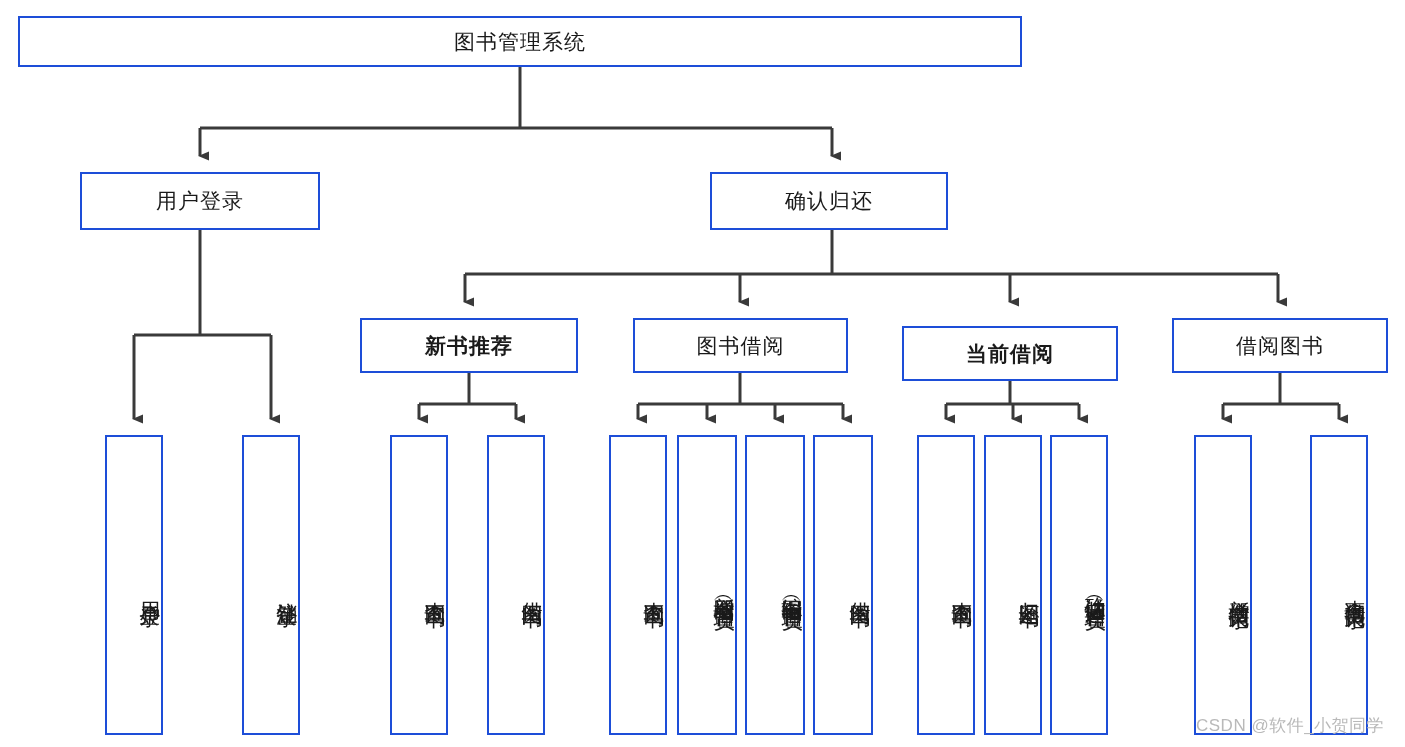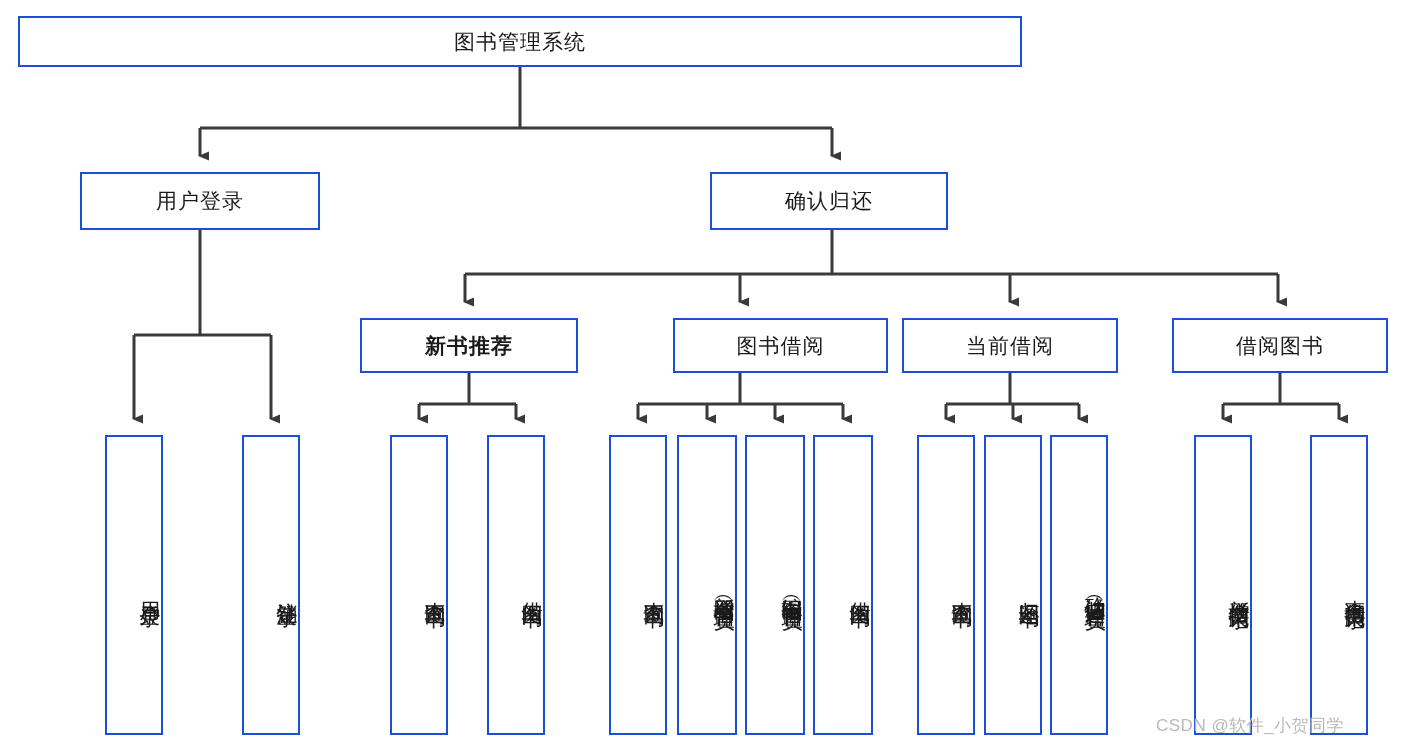--- a/index.html
+++ b/index.html
@@ -123,24 +123,24 @@
   <div class="node horiz" style="left:80px; top:172px; width:240px; height:58px;">
     <span class="lbl">用户登录</span>
   </div>
   <div class="node horiz" style="left:710px; top:172px; width:238px; height:58px;">
     <span class="lbl">确认归还</span>
   </div>
 
   <div class="node horiz" style="left:360px; top:318px; width:218px; height:55px;font-weight:bold;">
     <span class="lbl">新书推荐</span>
   </div>
-  <div class="node horiz" style="left:633px; top:318px; width:215px; height:55px;margin-left:40px;">
+  <div class="node horiz" style="left:633px; top:318px; width:215px; height:55px;">
     <span class="lbl">图书借阅</span>
   </div>
-  <div class="node horiz" style="left:902px; top:318px; width:216px; height:55px;">
+  <div class="node horiz" style="left:902px; top:326px; width:216px; height:55px;font-weight:bold;">
     <span class="lbl">当前借阅</span>
   </div>
   <div class="node horiz" style="left:1172px; top:318px; width:216px; height:55px;">
     <span class="lbl">借阅图书</span>
   </div>
 
   <div class="node vert" style="left:105px; top:435px; width:58px; height:300px;">
     <span class="lbl">用户登录</span>
   </div>
   <div class="node vert" style="left:242px; top:435px; width:58px; height:300px;">
@@ -173,15 +173,15 @@
   <div class="node vert" style="left:1050px; top:435px; width:58px; height:300px;">
     <span class="lbl">确认归还（管理员）</span>
   </div>
   <div class="node vert" style="left:1194px; top:435px; width:58px; height:300px;">
     <span class="lbl">新增借阅记录</span>
   </div>
   <div class="node vert" style="left:1310px; top:435px; width:58px; height:300px;">
     <span class="lbl">查询借阅记录</span>
   </div>
 
-  <div class="watermark" style="left:1156px; top:714px;">CSDN @软件_小贺同学</div>
+  <div class="watermark" style="left:1196px; top:714px;">CSDN @软件_小贺同学</div>
 
 </div>
 
 </body></html>

